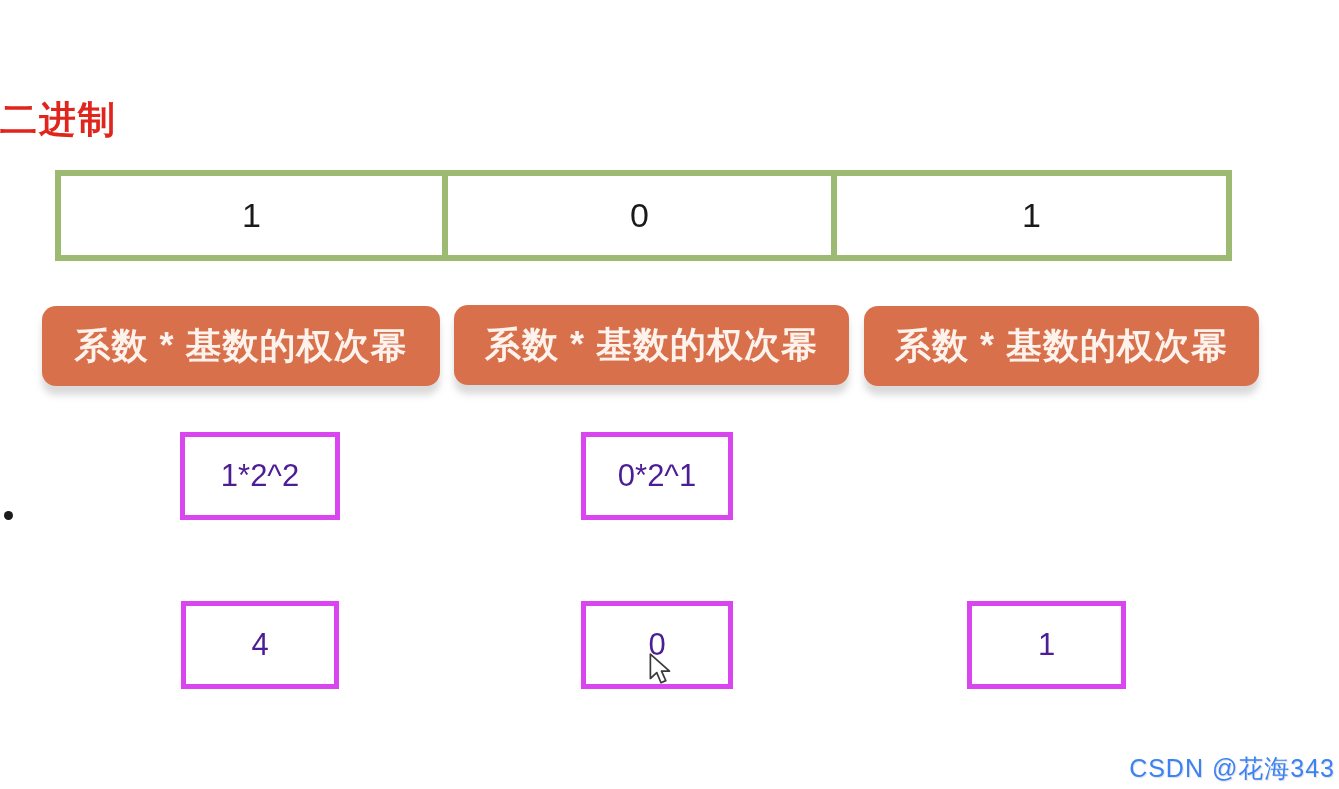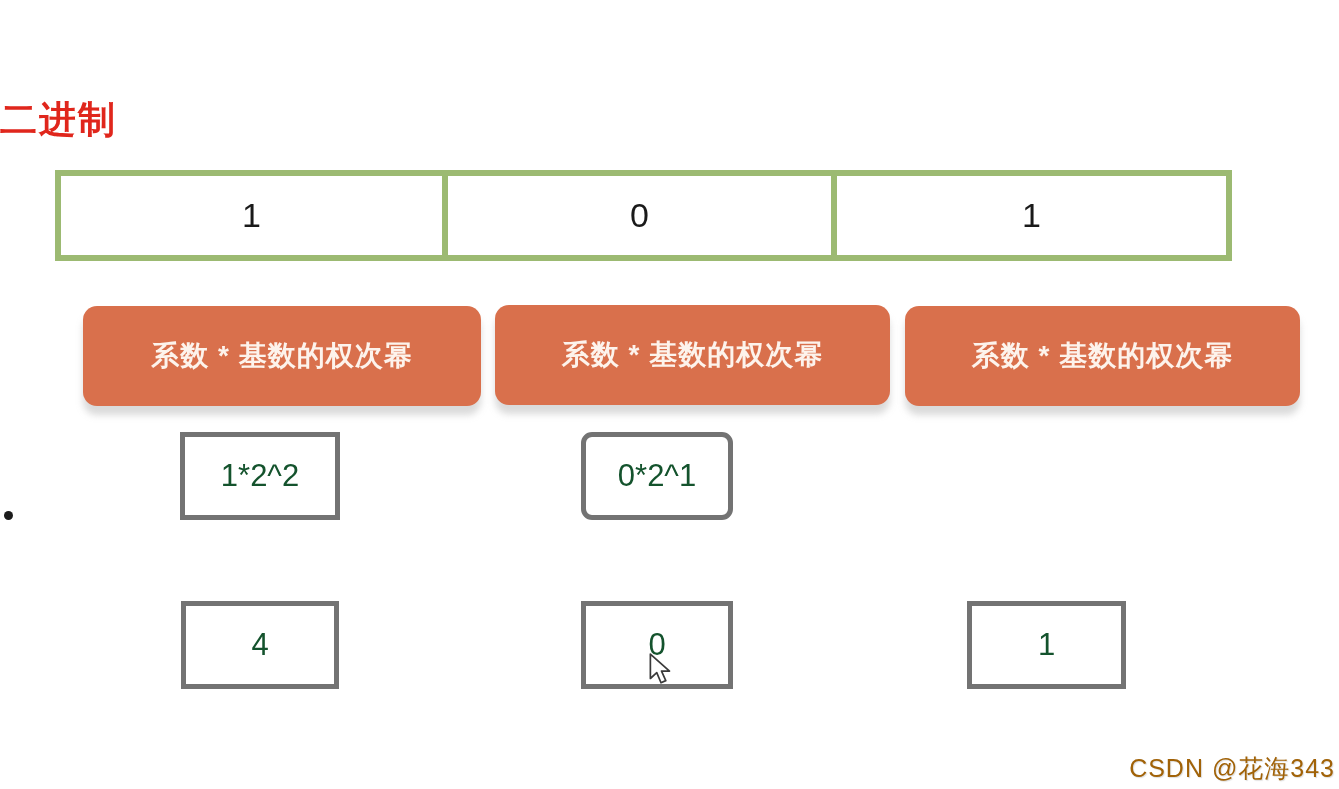--- a/index.html
+++ b/index.html
@@ -42,49 +42,48 @@
     justify-content: center;
     font-size: 34px;
     color: #1a1a1a;
   }
   .digit-cell.c1 { width: 381px; }
   .digit-cell.c2 { width: 383px; margin-left: -6px; }
   .digit-cell.c3 { width: 389px; margin-left: -6px; }
   
   .formula-btn {
     position: absolute;
-    height: 100px;
+    height: 80px;
     background: #d9704c;
     border-radius: 14px;
     color: #fdf3ec;
-    font-size: 28px;
+    font-size: 36px;
     font-weight: bold;
     letter-spacing: 1px;
     display: flex;
     align-items: center;
     justify-content: center;
     box-shadow: 0 9px 7px rgba(150,150,150,0.35);
-    margin-left: 41px;
   }
   .formula-btn.b1 { left: 42px;  top: 306px; width: 398px; }
   .formula-btn.b2 { left: 454px; top: 305px; width: 395px; }
   .formula-btn.b3 { left: 864px; top: 306px; width: 395px; }
   
   .gray-box {
     position: absolute;
     background: #ffffff;
-    border: 5px solid #737373;
+    border: 5px solid #d946ef;
     display: flex;
     align-items: center;
     justify-content: center;
     font-size: 31px;
-    color: #14532d;
+    color: #4c1d95;
   }
   .expr-box.e1 { left: 180px; top: 432px; width: 150px; height: 78px; }
-  .expr-box.e2 { left: 581px; top: 432px; width: 142px; height: 78px; border-radius: 11px; }
+  .expr-box.e2 { left: 581px; top: 432px; width: 142px; height: 78px; }
   .expr-box.e3 { left: 966px; top: 432px; width: 151px; height: 78px; }
   .result-box.r1 { left: 181px; top: 601px; width: 148px; height: 78px; }
   .result-box.r2 { left: 581px; top: 601px; width: 142px; height: 78px; }
   .result-box.r3 { left: 967px; top: 601px; width: 149px; height: 78px; }
   .stray-dot {
     position: absolute;
     left: 4px;
     top: 511px;
     width: 9px;
     height: 9px;
@@ -96,21 +95,21 @@
     left: 648px;
     top: 653px;
     width: 26px;
     height: 34px;
   }
   .watermark {
     position: absolute;
     right: 4px;
     top: 752px;
     font-size: 25px;
-    color: #a16207;
+    color: #3b82f6;
     text-shadow: 1px 1px 1px rgba(120,120,120,0.25);
     letter-spacing: 1px;
   }
 </style>
 </head>
 <body>
 
 <div class="slide">
 
   <div class="title">二进制</div>

